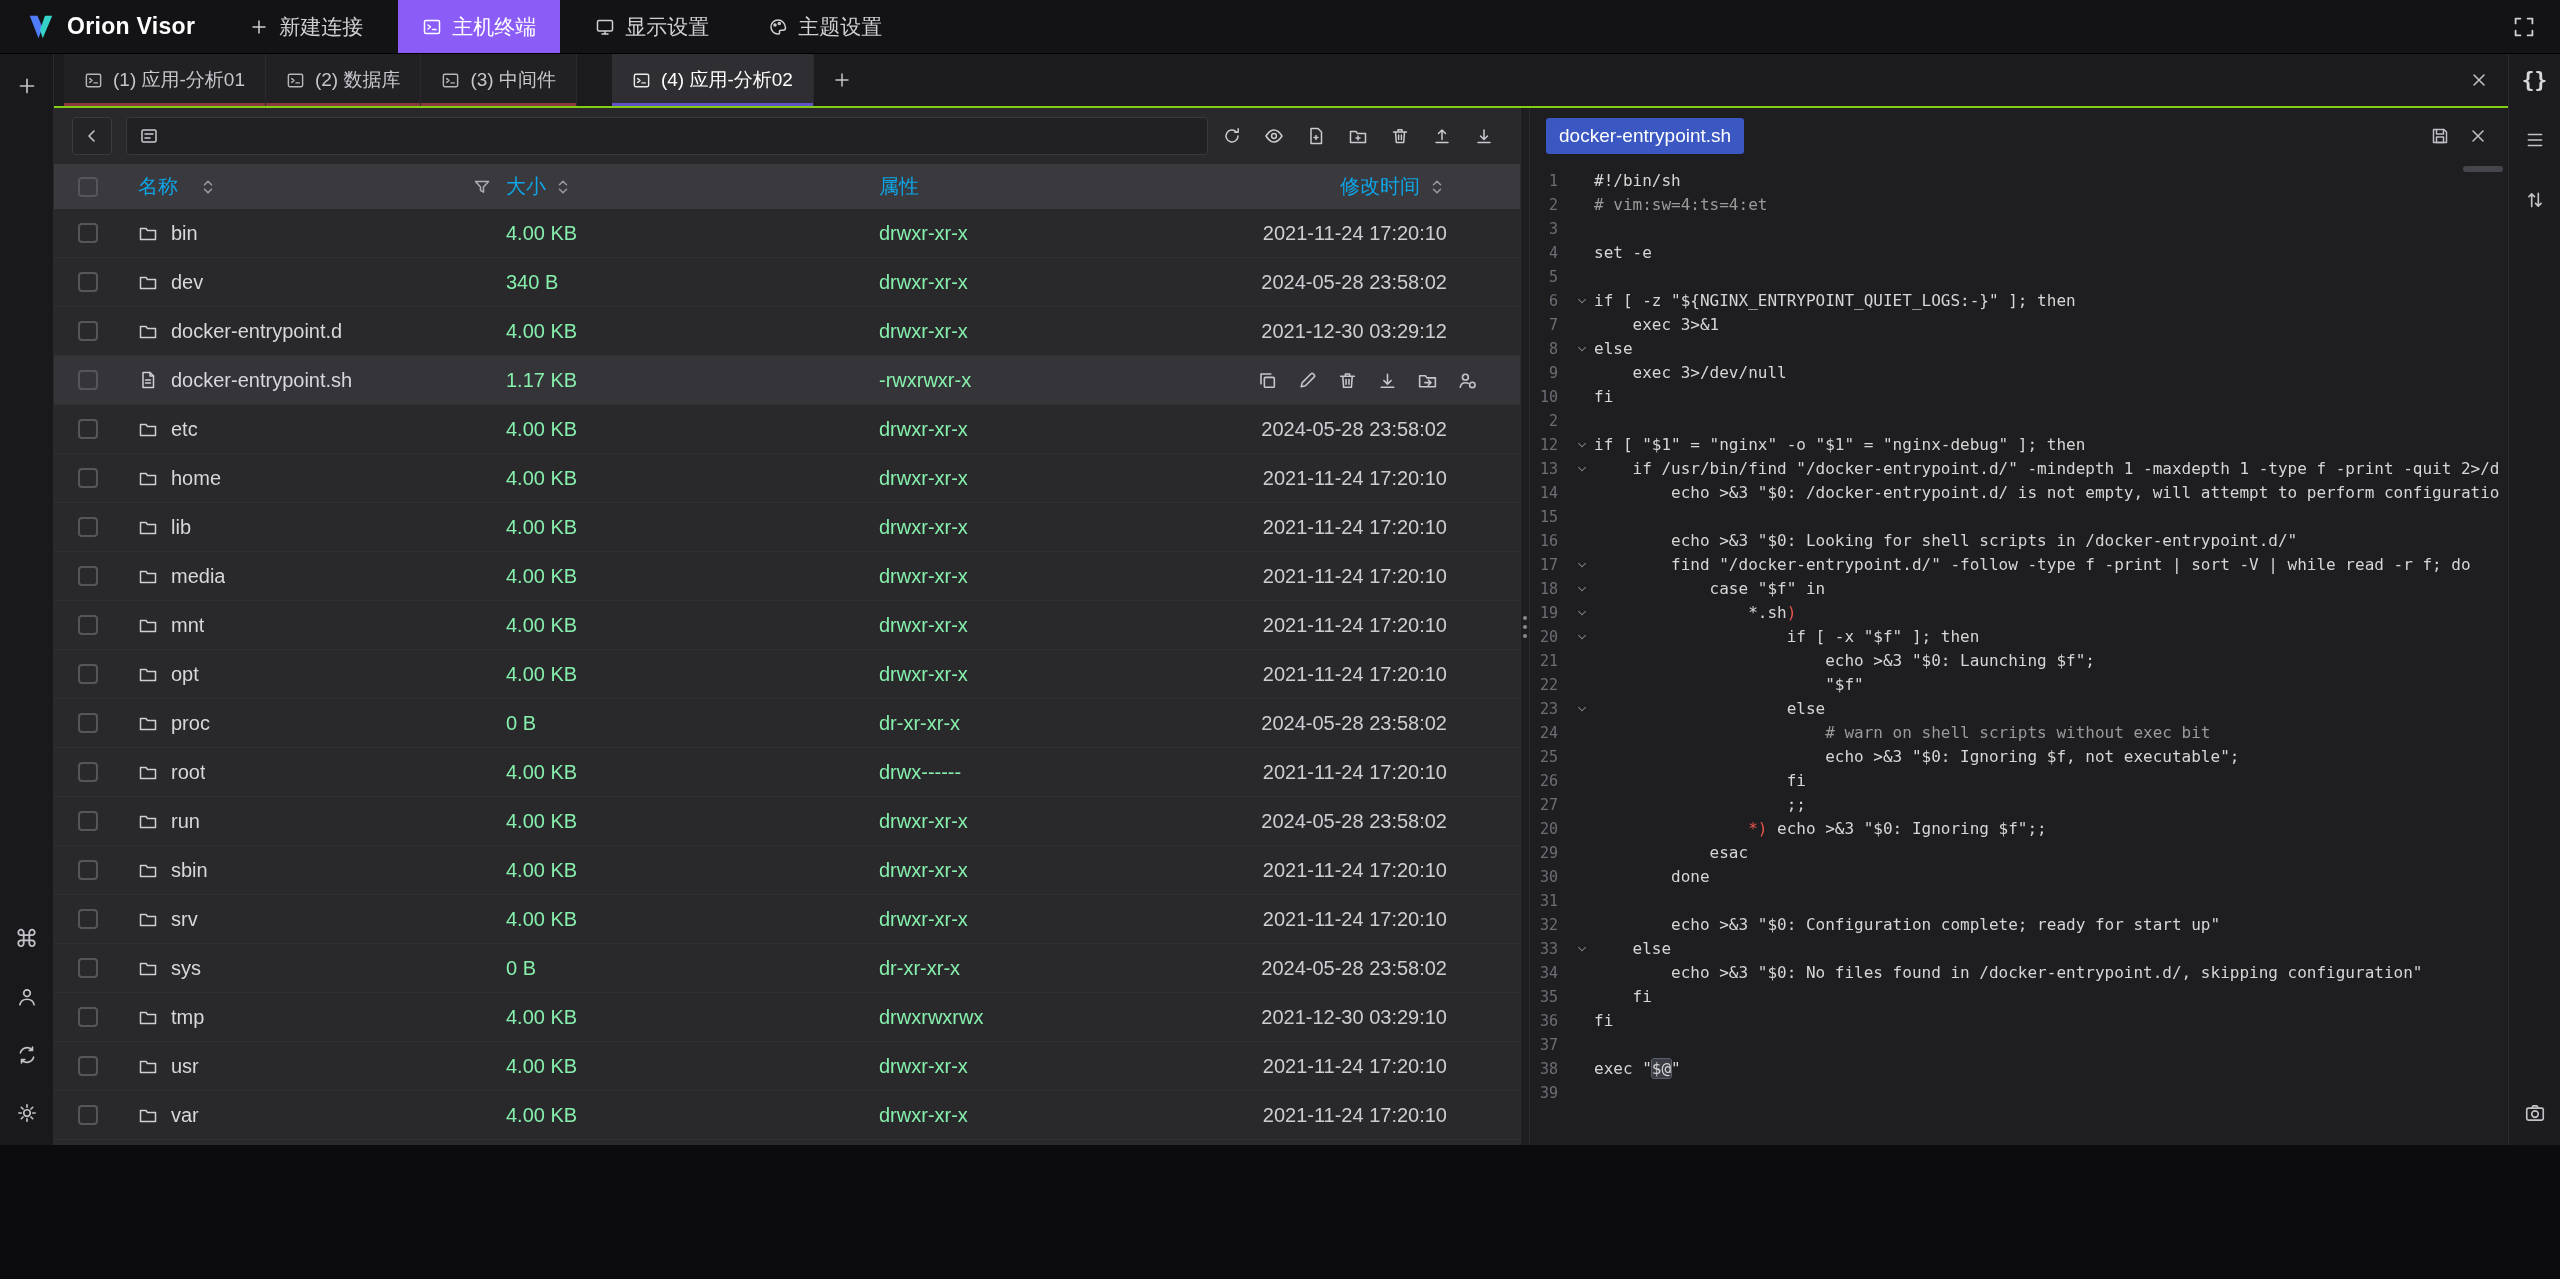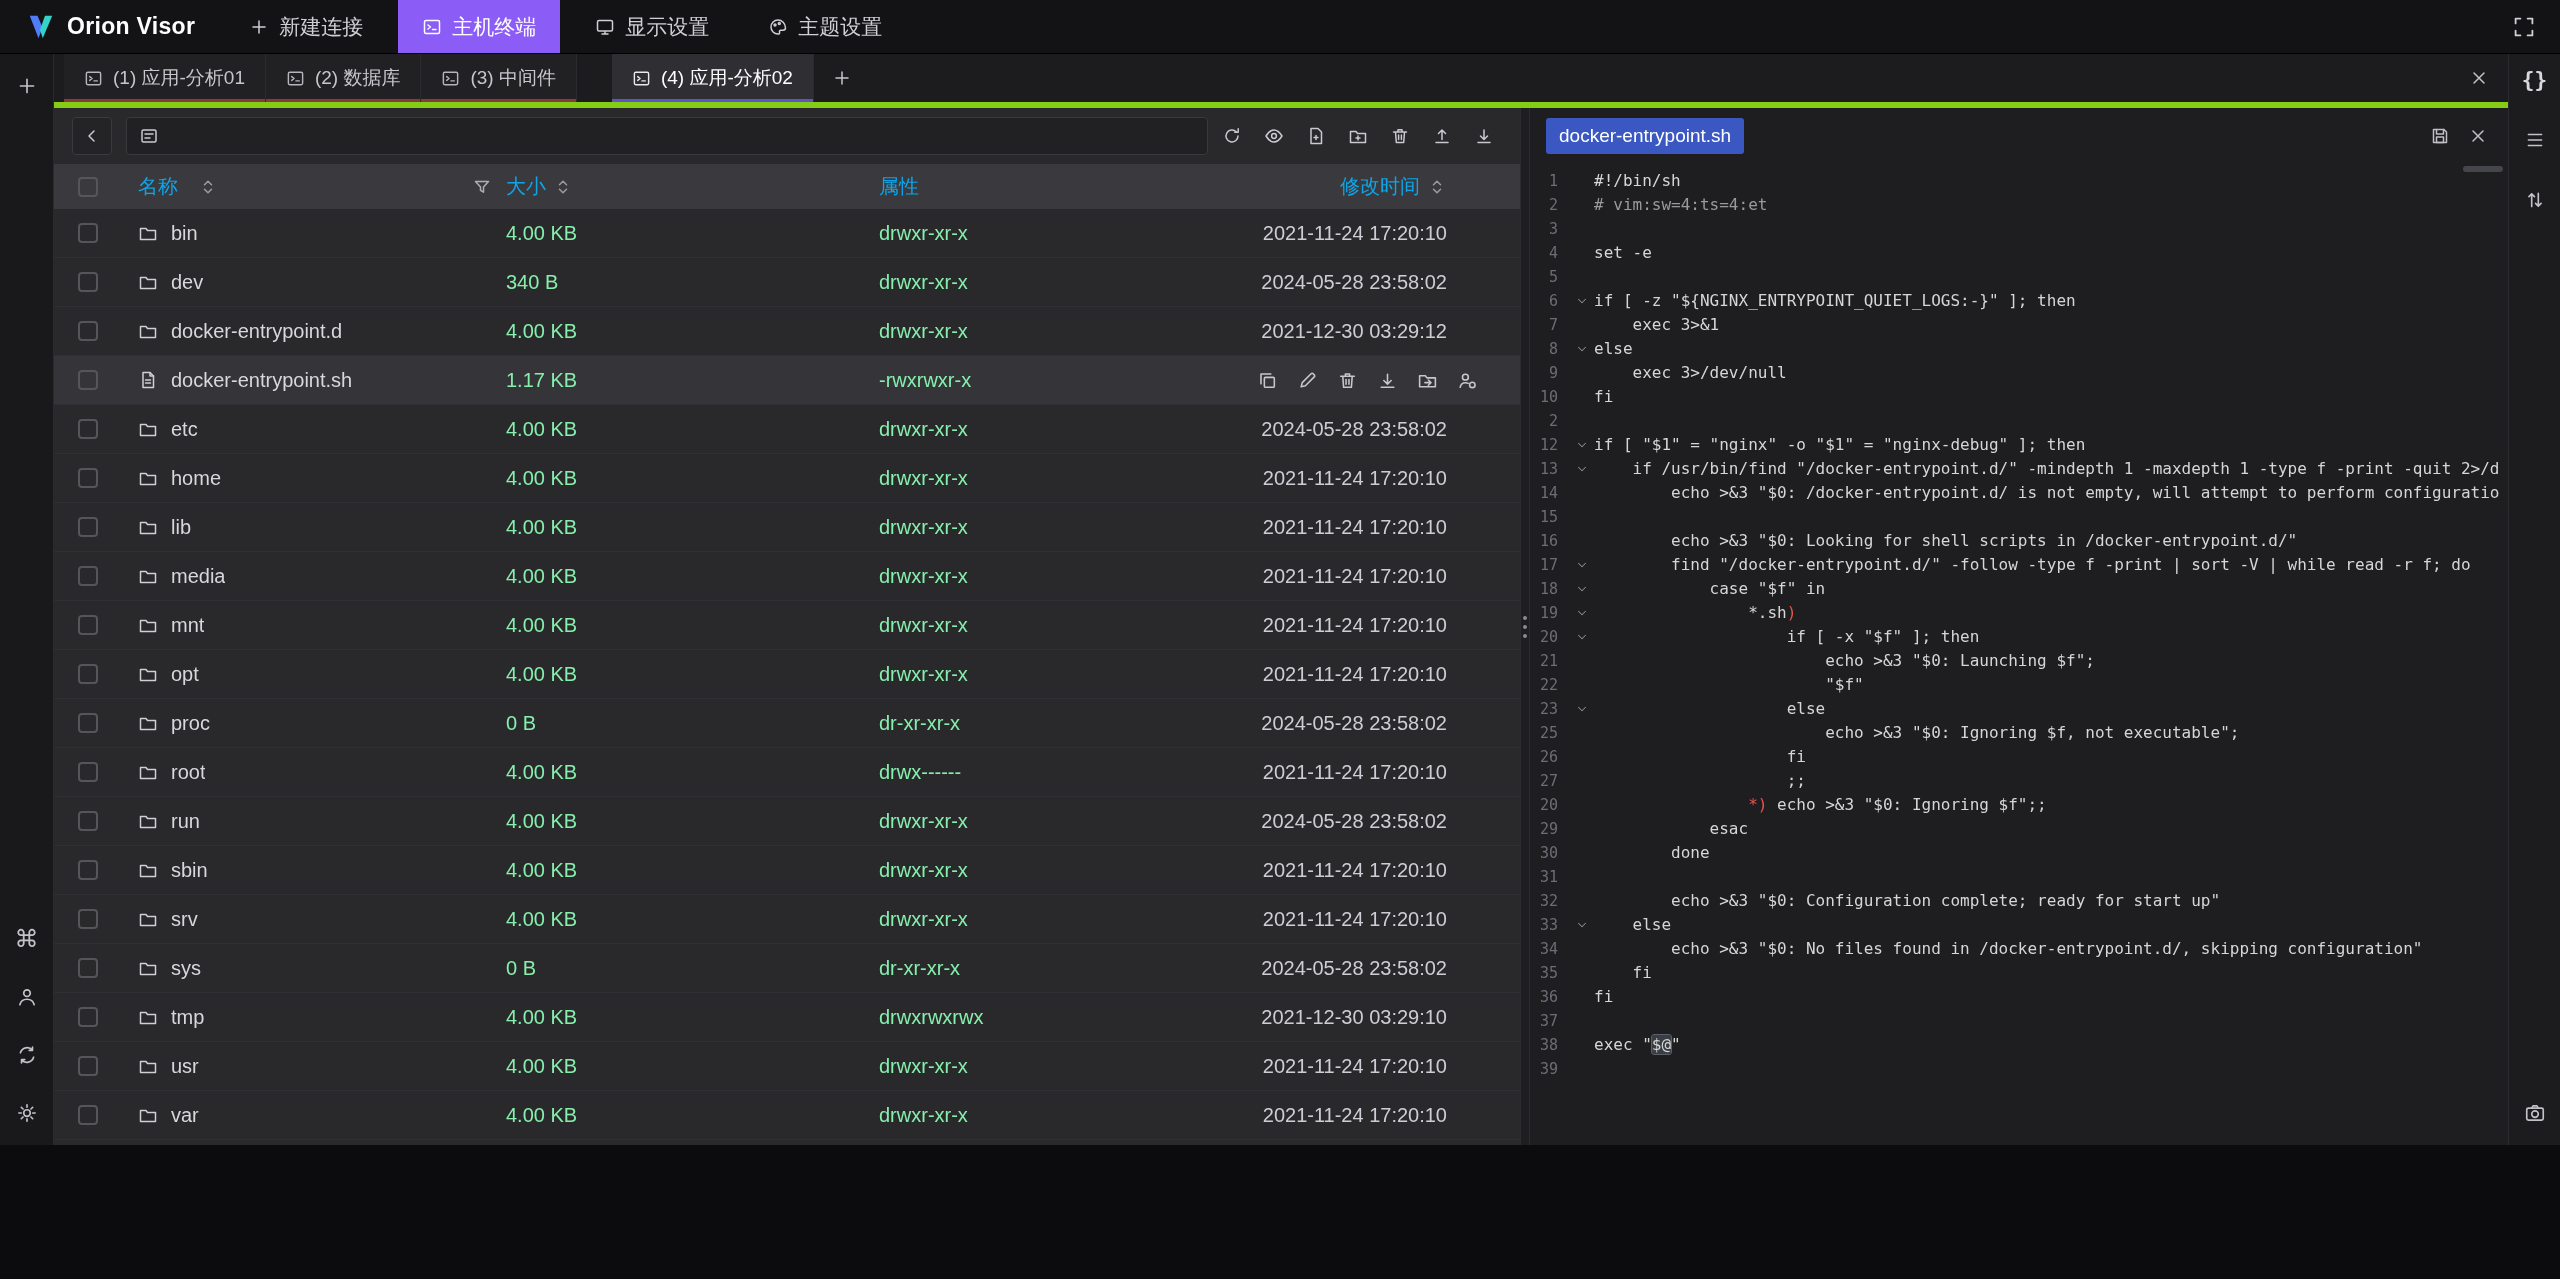--- a/index.html
+++ b/index.html
@@ -25,21 +25,21 @@
   .left-rail{width:54px;flex:0 0 54px;background:#19191c;border-right:1px solid #2a2a2e;
              display:flex;flex-direction:column;align-items:center;padding:16px 0 16px;}
   .rail-ic{width:32px;height:32px;display:flex;align-items:center;justify-content:center;color:#c2c2c8;cursor:pointer;font-size:24px;}
   .rail-ic .ic{width:22px;height:22px;}
   .rail-bottom{margin-top:auto;display:flex;flex-direction:column;align-items:center;gap:26px;}
   .glyph{font-family:"DejaVu Sans",sans-serif;}
 
   .center-col{flex:1;display:flex;flex-direction:column;min-width:0;}
 
   
-  .tabbar{height:54px;flex:0 0 54px;background:#1c1c1f;border-bottom:6px solid #84cc16;display:flex;align-items:stretch;padding-left:10px;}
+  .tabbar{height:54px;flex:0 0 54px;background:#1c1c1f;border-bottom:2px solid #84cc16;display:flex;align-items:stretch;padding-left:10px;}
   .term-tab{position:relative;display:flex;align-items:center;gap:10px;padding:0 20px;font-size:19px;color:#c6c6cc;
             background:#212124;border-right:1px solid #2b2b2f;cursor:pointer;white-space:nowrap;}
   .term-tab::after{content:"";position:absolute;left:0;right:0;bottom:0;height:3px;background:var(--tab-color,#666);}
   .term-tab.active{background:#2f2f33;color:#ffffff;margin-left:35px;}
   .term-tab .ic{width:19px;height:19px;opacity:.9;}
   .tab-add{width:56px;border:none;background:none;color:#c6c6cc;display:flex;align-items:center;justify-content:center;cursor:pointer;}
   .tab-spacer{flex:1;}
   .tab-close{width:58px;display:flex;align-items:center;justify-content:center;color:#c2c2c8;cursor:pointer;}
 
   .panes{flex:1;display:flex;min-height:0;}
@@ -836,20 +836,25 @@
                 <div class="code-line">
                   <span class="ln">23</span>
                   <span class="fold">
                     <svg class="ic" viewBox="0 0 20 20">
                       <path d="M5 7.5l5 5 5-5"></path>
                     </svg>
                   </span>
                   <span class="ct">                    else</span>
                 </div>
                 <div class="code-line">
+                  <span class="ln">24</span>
+                  <span class="fold"></span>
+                  <span class="ct comment">                        # warn on shell scripts without exec bit</span>
+                </div>
+                <div class="code-line">
                   <span class="ln">25</span>
                   <span class="fold"></span>
                   <span class="ct">                        echo &gt;&amp;3 "$0: Ignoring $f, not executable";</span>
                 </div>
                 <div class="code-line">
                   <span class="ln">26</span>
                   <span class="fold"></span>
                   <span class="ct">                    fi</span>
                 </div>
                 <div class="code-line">

